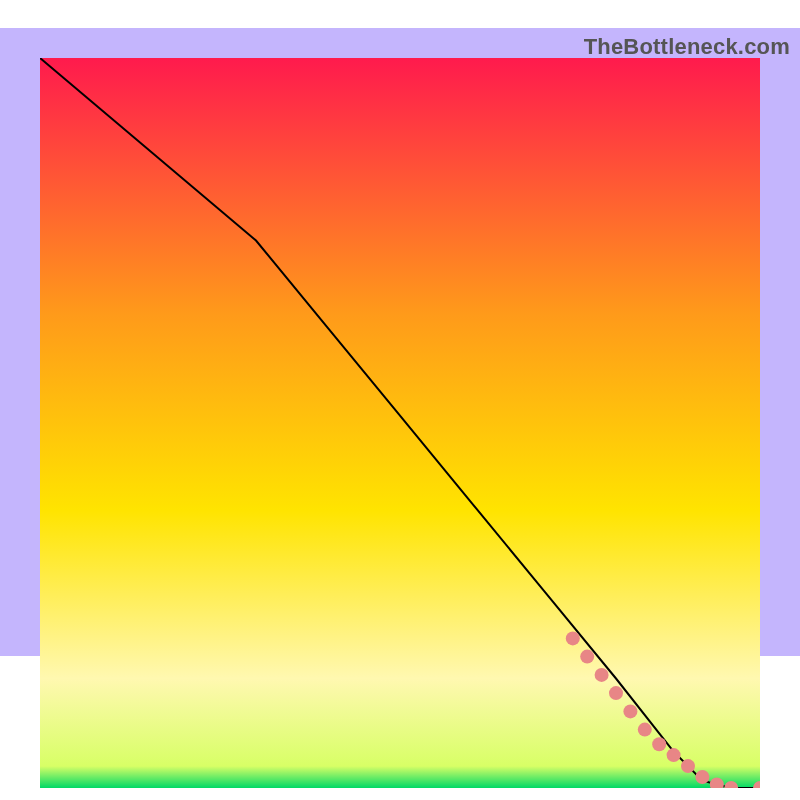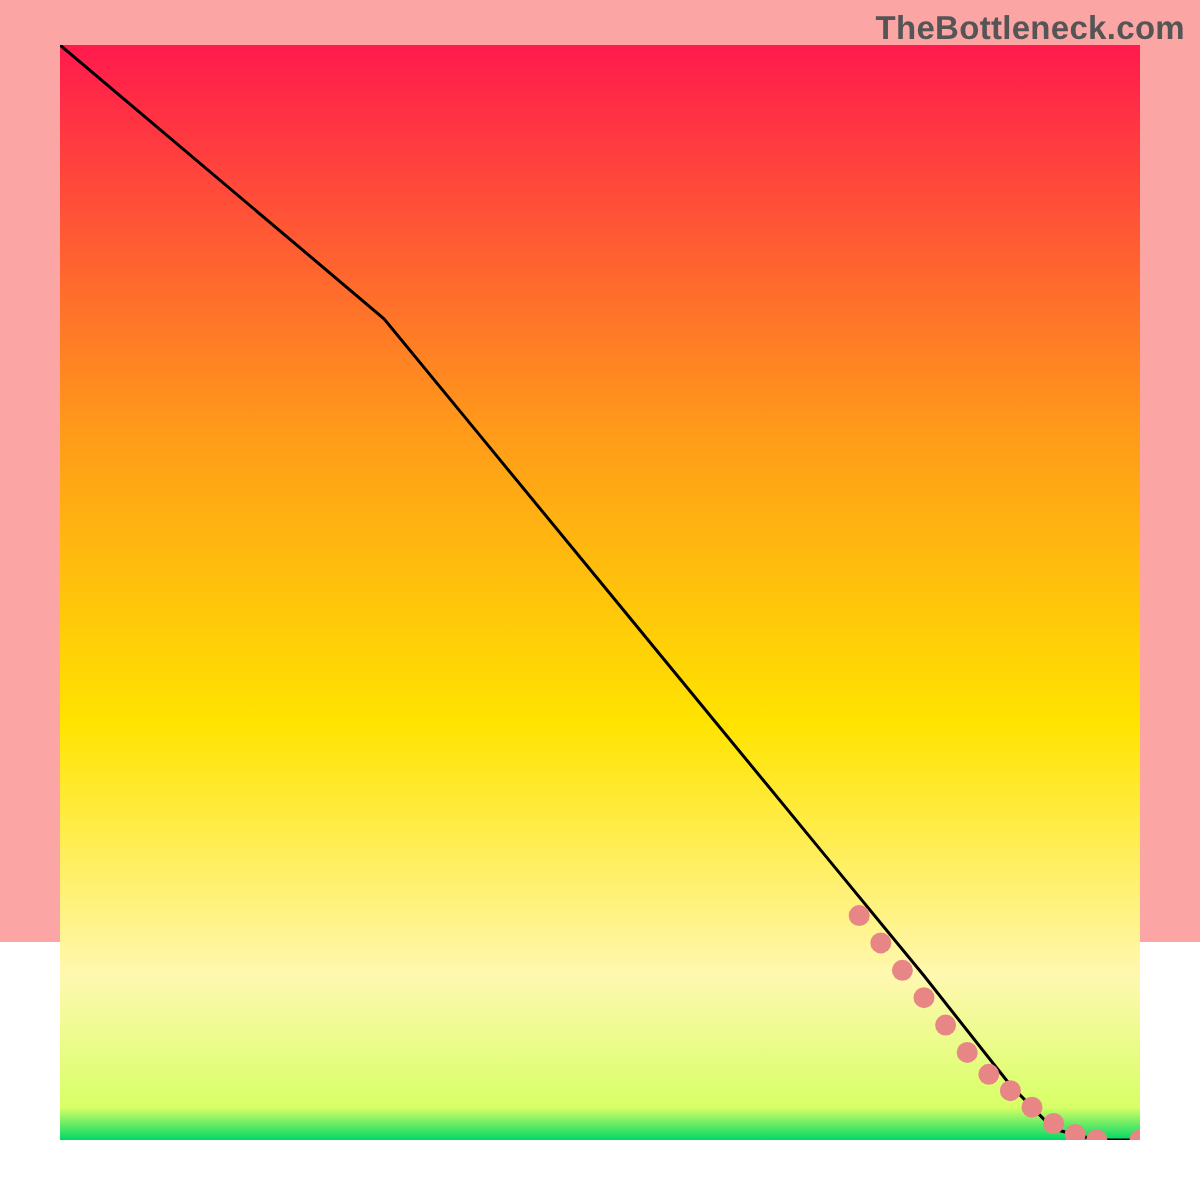--- a/index.html
+++ b/index.html
@@ -8,21 +8,22 @@
     background: #fff;
     width: 800px;
     height: 800px;
     overflow: hidden;
     font-family: Arial, Helvetica, sans-serif;
   }
   .frame {
     position: relative;
     width: 800px;
     height: 628px;
-    background: #fca5a5;
+    background: #c4b5fd;
+    margin-top: 28px;
   }
   .plot {
     position: absolute;
     left: 40px;
     top: 30px;
     width: 720px;
     height: 730px;
     
   }
   .attr {

